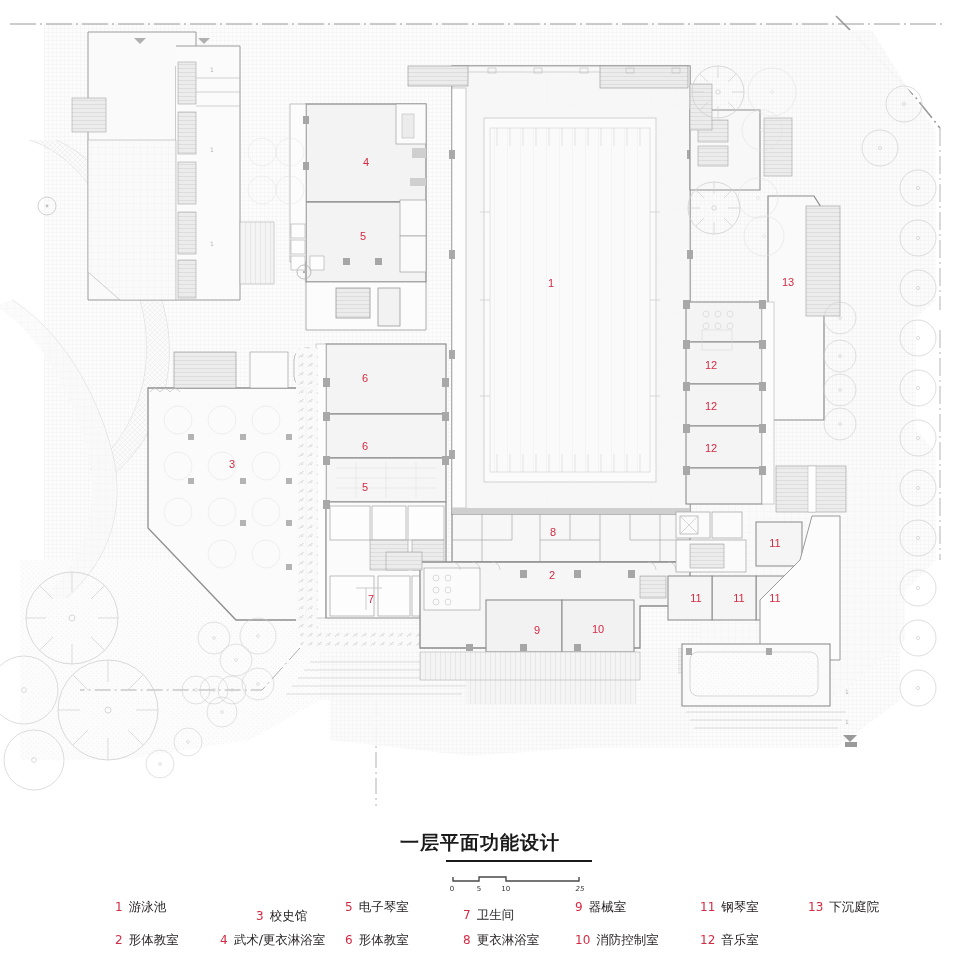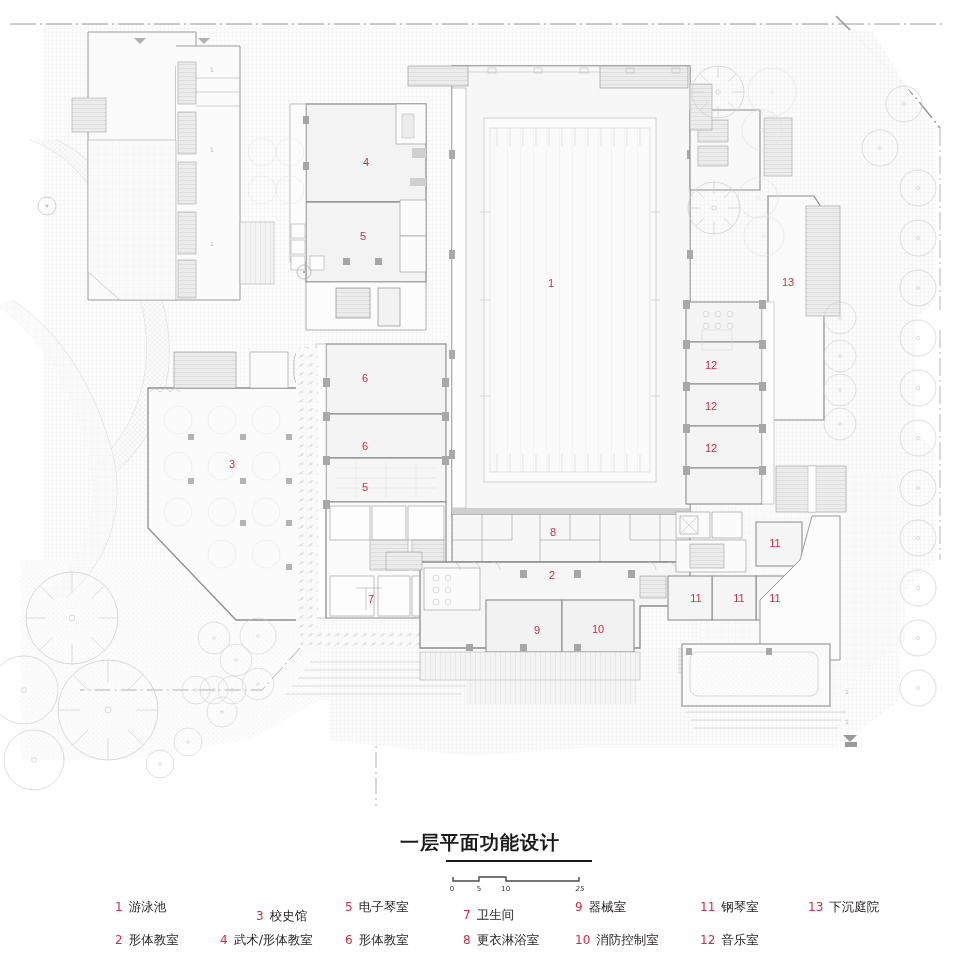--- a/index.html
+++ b/index.html
@@ -687,21 +687,21 @@
         <span class="sb-label" style="left: 21%;">5</span>
         <span class="sb-label" style="left: 42%;">10</span>
         <span class="sb-label" style="left: 100%; font-style: italic;">25</span>
       </div>
   </div>
 
   <div id="legend">
       <div class="leg-item" style="left: 115px; top: 0px;"><span class="leg-num" style="color: rgb(212, 42, 68);">1</span><span class="leg-txt">游泳池</span></div>
       <div class="leg-item" style="left: 115px; top: 33px;"><span class="leg-num" style="color: rgb(212, 42, 68);">2</span><span class="leg-txt">形体教室</span></div>
       <div class="leg-item" style="left: 220px; top: 9px; margin-left: 36px;"><span class="leg-num" style="color: rgb(212, 42, 68);">3</span><span class="leg-txt">校史馆</span></div>
-      <div class="leg-item" style="left: 220px; top: 33px;"><span class="leg-num" style="color: rgb(212, 42, 68);">4</span><span class="leg-txt">武术/形体教室</span></div>
+      <div class="leg-item" style="left: 220px; top: 33px;"><span class="leg-num" style="color: rgb(212, 42, 68);">4</span><span class="leg-txt">武术/更衣淋浴室</span></div>
       <div class="leg-item" style="left: 345px; top: 0px; text-align: center;"><span class="leg-num" style="color: rgb(212, 42, 68);">5</span><span class="leg-txt">电子琴室</span></div>
       <div class="leg-item" style="left: 345px; top: 33px;"><span class="leg-num" style="color: rgb(212, 42, 68);">6</span><span class="leg-txt">形体教室</span></div>
       <div class="leg-item" style="left: 463px; top: 8px;"><span class="leg-num" style="color: rgb(212, 42, 68);">7</span><span class="leg-txt">卫生间</span></div>
       <div class="leg-item" style="left: 463px; top: 33px;"><span class="leg-num" style="color: rgb(212, 42, 68);">8</span><span class="leg-txt">更衣淋浴室</span></div>
       <div class="leg-item" style="left: 575px; top: 0px; text-align: center;"><span class="leg-num" style="color: rgb(212, 42, 68);">9</span><span class="leg-txt">器械室</span></div>
       <div class="leg-item" style="left: 575px; top: 33px;"><span class="leg-num" style="color: rgb(212, 42, 68);">10</span><span class="leg-txt">消防控制室</span></div>
       <div class="leg-item" style="left: 700px; top: 0px;"><span class="leg-num" style="color: rgb(212, 42, 68);">11</span><span class="leg-txt">钢琴室</span></div>
       <div class="leg-item" style="left: 700px; top: 33px;"><span class="leg-num" style="color: rgb(212, 42, 68);">12</span><span class="leg-txt">音乐室</span></div>
       <div class="leg-item" style="left: 808px; top: 0px;"><span class="leg-num" style="color: rgb(212, 42, 68);">13</span><span class="leg-txt">下沉庭院</span></div>
     </div>

